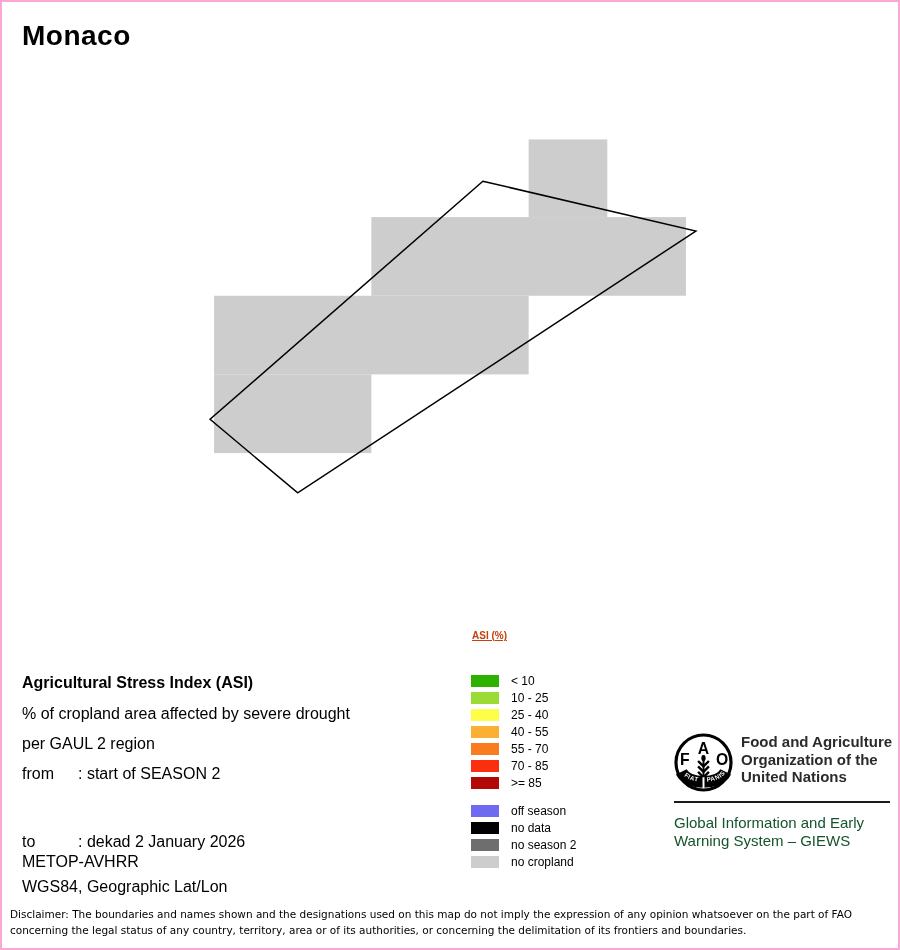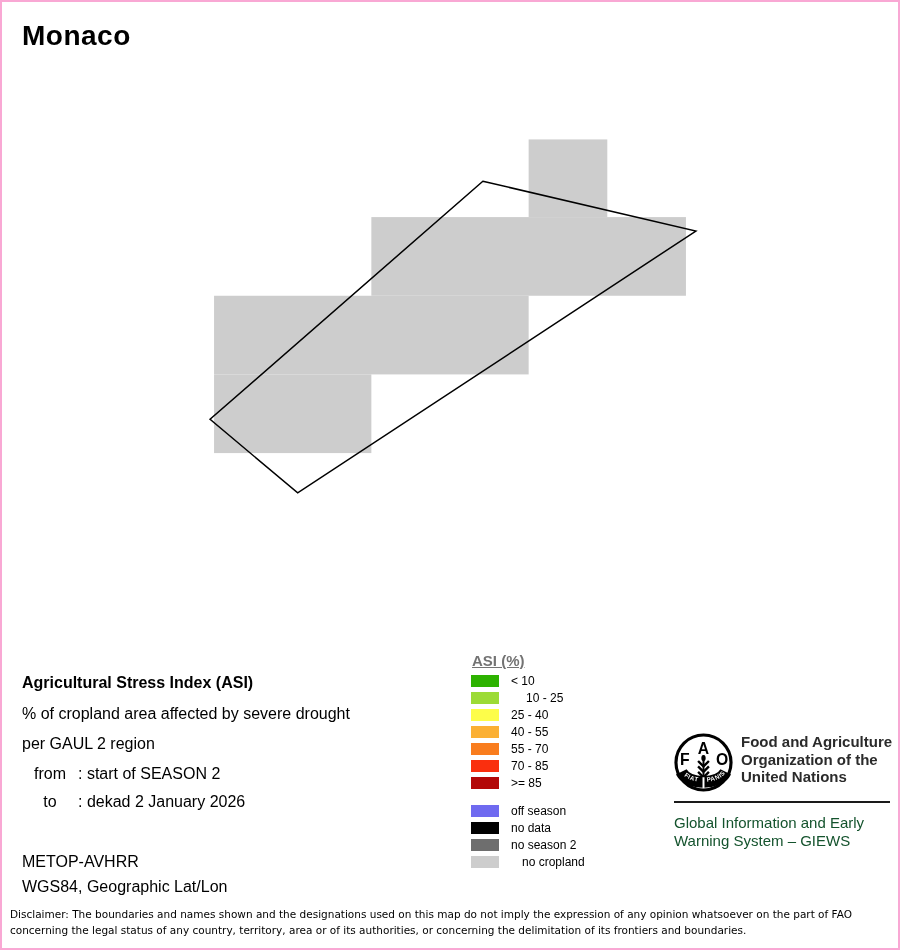--- a/index.html
+++ b/index.html
@@ -20,28 +20,28 @@
     letter-spacing:0.5px;
   }
   
   .map-svg{left:0;top:0;width:100%;height:100%;}
   
   .info-line{left:20px;font-size:16px;color:#000;white-space:nowrap;line-height:1;margin-top:18px;}
   .info-heading{top:655px;font-weight:bold;}
   .info-sub1{top:686px;text-align:right;}
   .info-sub2{top:716px;}
   .info-from{top:746px;}
-  .info-to{top:774px;}
+  .info-to{top:814px;}
   .info-sensor{top:834px;}
   .info-proj{top:859px;}
-  .tab-label{display:inline-block;width:56px;text-align:center;}
+  .tab-label{display:inline-block;width:56px;}
   
   .legend-title{
-    left:470px;top:651px;
-    font-size:15px;font-weight:bold;color:#737373;
+    left:470px;top:629px;
+    font-size:10px;font-weight:bold;color:#c2410c;
     text-decoration:underline;line-height:1;
   }
   .legend-swatch{width:28px;height:12px;}
   .legend-label{font-size:12px;line-height:14px;color:#000;white-space:nowrap;}
   
   .fao-logo{left:672px;top:731px;width:59px;height:59px;}
   .fao-org{left:739px;top:731px;font-size:15px;font-weight:bold;line-height:17.5px;color:#2b2b2b;white-space:nowrap;}
   .fao-divider{left:672px;top:799px;width:216px;height:2px;background:#1a1a1a;}
   .giews{left:672px;top:812px;font-size:15px;line-height:17.5px;color:#14532d;white-space:nowrap;}
   
@@ -73,39 +73,39 @@
   <div class="abs info-line info-to"><span class="tab-label">to</span><span>: dekad 2 January 2026</span></div>
   <div class="abs info-line info-sensor">METOP-AVHRR</div>
   <div class="abs info-line info-proj">WGS84, Geographic Lat/Lon</div>
 
   <div>
     <div class="abs legend-title">ASI (%)</div>
 
   <div class="abs legend-swatch" style="left: 469px; top: 673px; background: rgb(45, 178, 0);"></div>
       <div class="abs legend-label" style="left: 509px; top: 672px;">&lt; 10</div>
       <div class="abs legend-swatch" style="left: 469px; top: 690px; background: rgb(156, 219, 53);"></div>
-      <div class="abs legend-label" style="left: 524px; top: 689px;">10 - 25</div>
+      <div class="abs legend-label" style="left: 509px; top: 689px;">10 - 25</div>
       <div class="abs legend-swatch" style="left: 469px; top: 707px; background: rgb(253, 253, 74);"></div>
       <div class="abs legend-label" style="left: 509px; top: 706px;">25 - 40</div>
       <div class="abs legend-swatch" style="left: 469px; top: 724px; background: rgb(251, 176, 52);"></div>
       <div class="abs legend-label" style="left: 509px; top: 723px;">40 - 55</div>
       <div class="abs legend-swatch" style="left: 469px; top: 741px; background: rgb(249, 125, 30);"></div>
       <div class="abs legend-label" style="left: 509px; top: 740px;">55 - 70</div>
       <div class="abs legend-swatch" style="left: 469px; top: 758px; background: rgb(250, 47, 14);"></div>
       <div class="abs legend-label" style="left: 509px; top: 757px;">70 - 85</div>
       <div class="abs legend-swatch" style="left: 469px; top: 775px; background: rgb(179, 8, 8);"></div>
       <div class="abs legend-label" style="left: 509px; top: 774px;">&gt;= 85</div>
       <div class="abs legend-swatch" style="left: 469px; top: 803px; background: rgb(111, 106, 240);"></div>
       <div class="abs legend-label" style="left: 509px; top: 802px;">off season</div>
       <div class="abs legend-swatch" style="left: 469px; top: 820px; background: rgb(0, 0, 0);"></div>
       <div class="abs legend-label" style="left: 509px; top: 819px;">no data</div>
       <div class="abs legend-swatch" style="left: 469px; top: 837px; background: rgb(110, 110, 110);"></div>
       <div class="abs legend-label" style="left: 509px; top: 836px;">no season 2</div>
       <div class="abs legend-swatch" style="left: 469px; top: 854px; background: rgb(205, 205, 205);"></div>
-      <div class="abs legend-label" style="left: 509px; top: 853px; margin-left: 11px;">no cropland</div>
+      <div class="abs legend-label" style="left: 509px; top: 853px;">no cropland</div>
     </div>
 
   <svg class="abs fao-logo" viewBox="0 0 60 60">
     <circle cx="30" cy="30" r="28" fill="#ffffff" stroke="#000000" stroke-width="3.2"></circle>
     <path d="M 7.4 39.6 C 14 53, 46 53, 52.6 39.6" fill="none" stroke="#000000" stroke-width="12"></path>
     <text x="11" y="33" font-size="16" font-weight="bold" font-family="Liberation Sans,sans-serif" fill="#000" text-anchor="middle">F</text>
     <text x="30" y="21" font-size="16" font-weight="bold" font-family="Liberation Sans,sans-serif" fill="#000" text-anchor="middle">A</text>
     <text x="49" y="33" font-size="16" font-weight="bold" font-family="Liberation Sans,sans-serif" fill="#000" text-anchor="middle">O</text>
     <ellipse cx="30" cy="25.5" rx="2.2" ry="3.2" fill="#000"></ellipse>
     <path d="M30 23 V47" stroke="#000" stroke-width="2" fill="none"></path>

